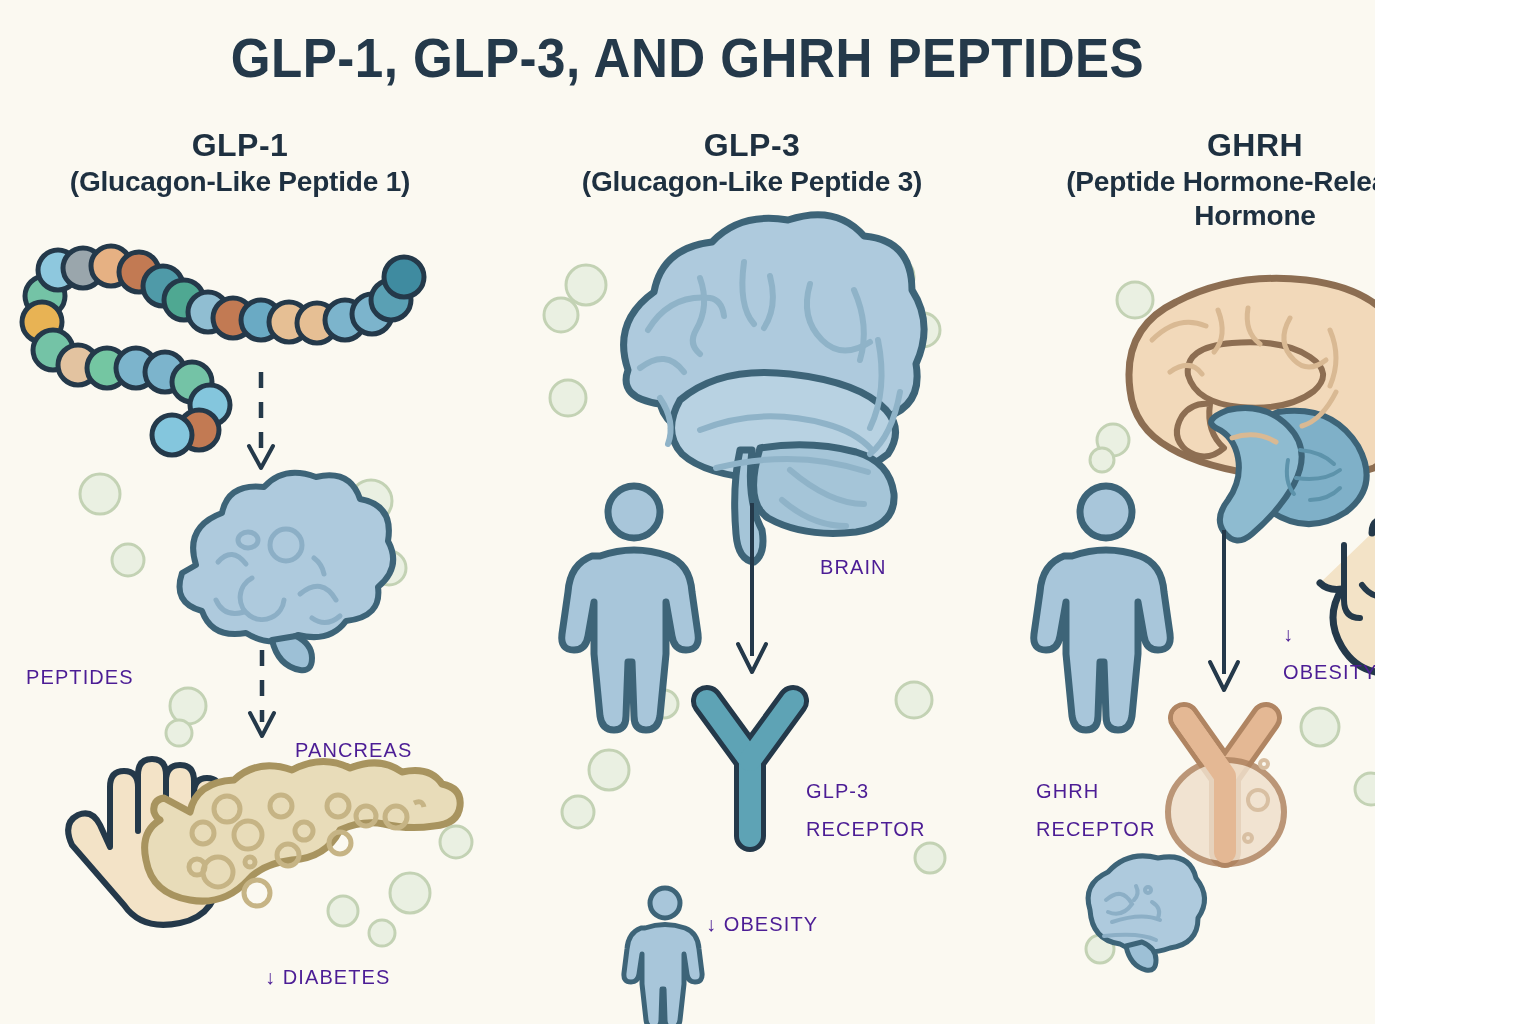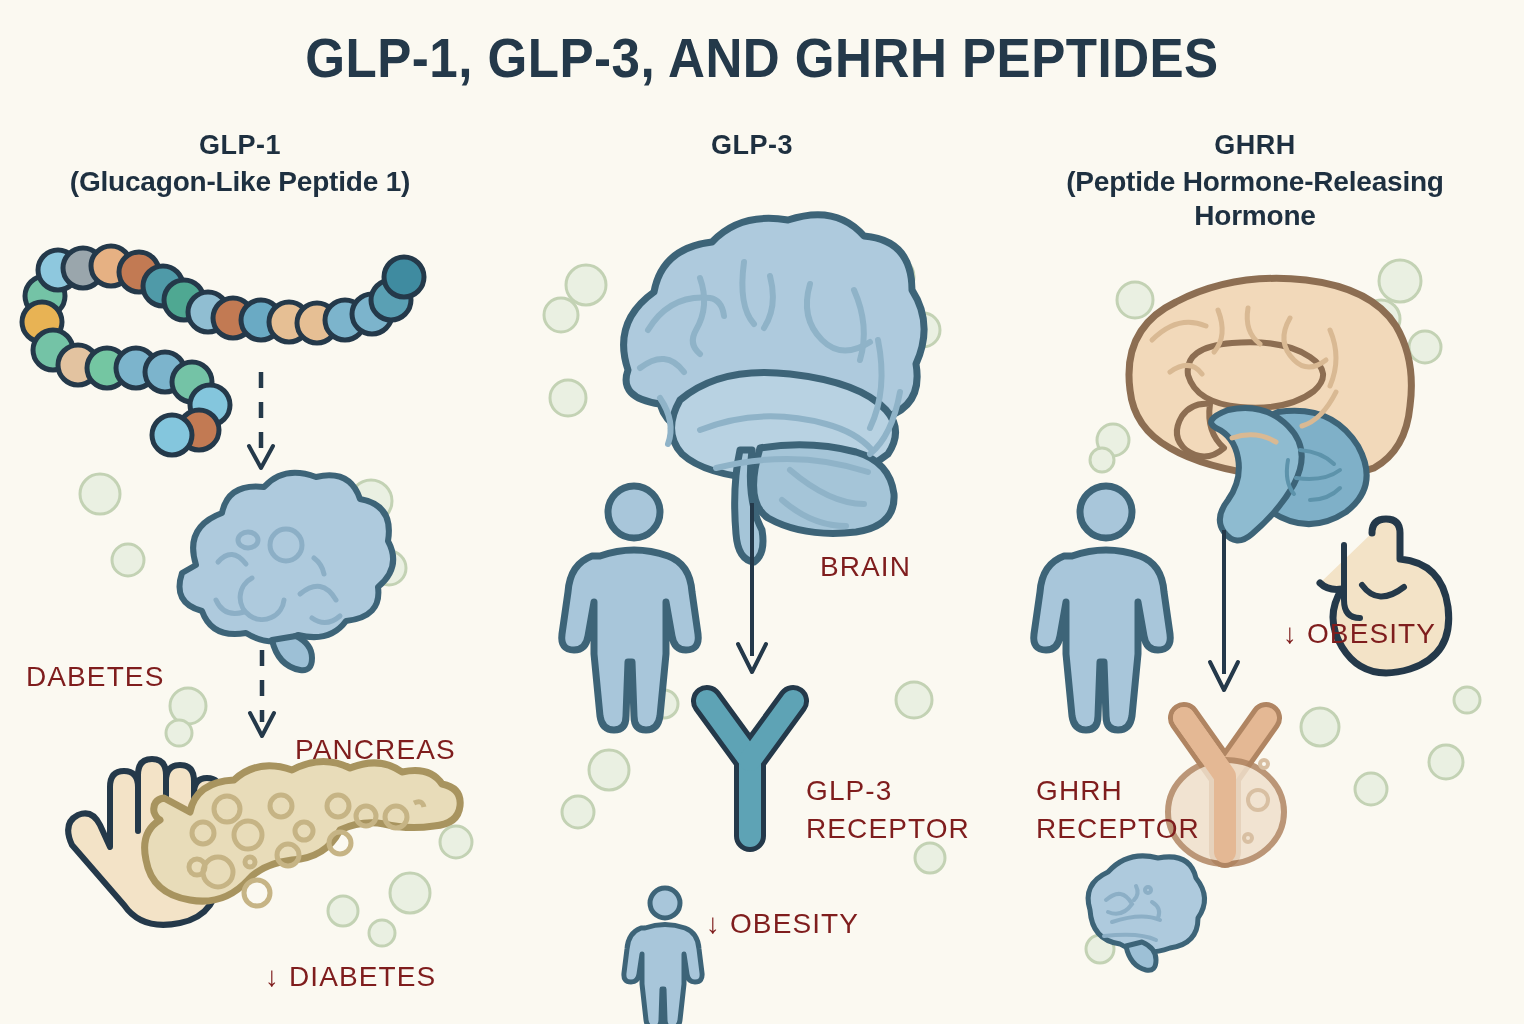--- a/index.html
+++ b/index.html
@@ -2,21 +2,21 @@
 <html><head>
 <meta charset="utf-8">
 <style>
   html, body {
     margin: 0;
     padding: 0;
     background: #ffffff;
   }
   #canvas {
     position: relative;
-    width: 1524px;
+    width: 1375px;
     height: 1024px;
     background: #fbf9f1;
     overflow: hidden;
     font-family: "Liberation Sans", sans-serif;
     color: #24394a;
   }
   .ttl {
     position: absolute;
     left: 0; right: 0;
     top: 26px;
@@ -27,36 +27,36 @@
     color: #24394a;
     transform: scaleX(0.93);
     white-space: nowrap;
   }
   .col-head {
     position: absolute;
     text-align: center;
     color: #1e3040;
   }
   .col-head .name {
-    font-size: 27px;
+    font-size: 32px;
     font-weight: bold;
     letter-spacing: 0.5px;
     line-height: 40px;
   }
   .col-head .sub {
     font-size: 28px;
     font-weight: bold;
     line-height: 34px;
     letter-spacing: -0.2px;
   }
   .lbl {
     position: absolute;
-    font-size: 28px;
+    font-size: 20px;
     letter-spacing: 1.1px;
-    color: #7f1d1d;
+    color: #4c1d95;
     line-height: 38px;
     white-space: pre-line;
   }
   svg.layer {
     position: absolute;
     left: 0; top: 0;
     width: 1536px;
     height: 1024px;
     pointer-events: none;
   }
@@ -328,28 +328,29 @@
 
   <div class="ttl">GLP-1, GLP-3, AND GHRH PEPTIDES</div>
 
   <div class="col-head" style="left:0; top:125px; width:480px;">
     <div class="name">GLP-1</div>
     <div class="sub">(Glucagon-Like Peptide 1)</div>
   </div>
 
   <div class="col-head" style="left:512px; top:125px; width:480px;">
     <div class="name">GLP-3</div>
+    <div class="sub">(Glucagon-Like Peptide 3)</div>
   </div>
 
   <div class="col-head" style="left:1040px; top:125px; width:430px;">
     <div class="name">GHRH</div>
     <div class="sub">(Peptide Hormone-Releasing Hormone</div>
   </div>
 
-  <div class="lbl" style="left:26px; top:658px;">DABETES</div>
+  <div class="lbl" style="left:26px; top:658px;">PEPTIDES</div>
   <div class="lbl" style="left:295px; top:731px;">PANCREAS</div>
   <div class="lbl" style="left:265px; top:958px;">↓ DIABETES</div>
 
   <div class="lbl" style="left:820px; top:548px;">BRAIN</div>
   <div class="lbl" style="left:806px; top:772px;">GLP-3
 RECEPTOR</div>
   <div class="lbl" style="left:706px; top:905px;">↓ OBESITY</div>
 
   <div class="lbl" style="left:1283px; top:615px;">↓ OBESITY</div>
   <div class="lbl" style="left:1036px; top:772px;">GHRH

